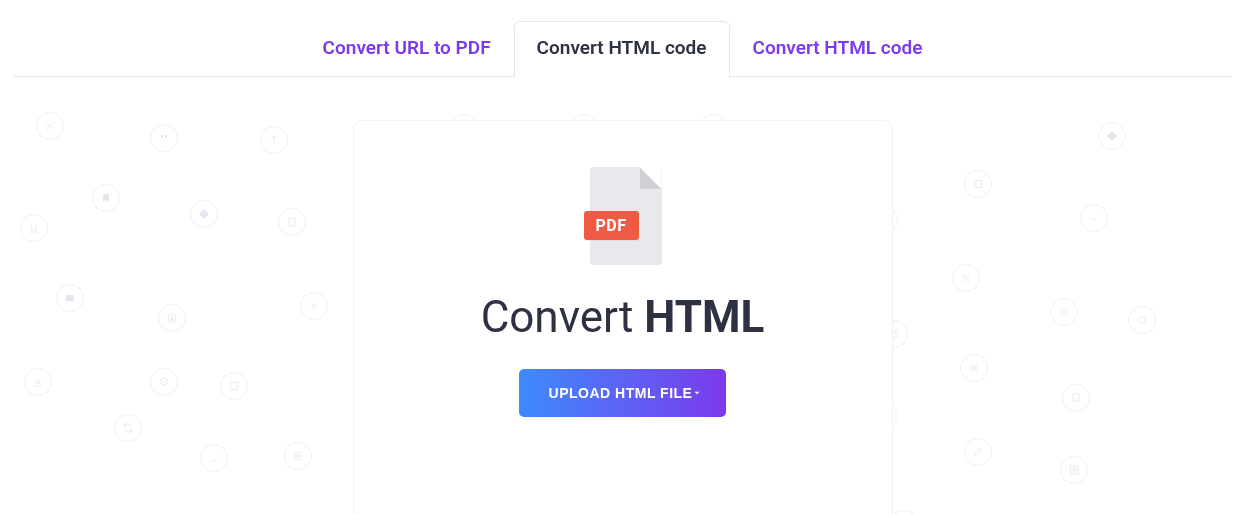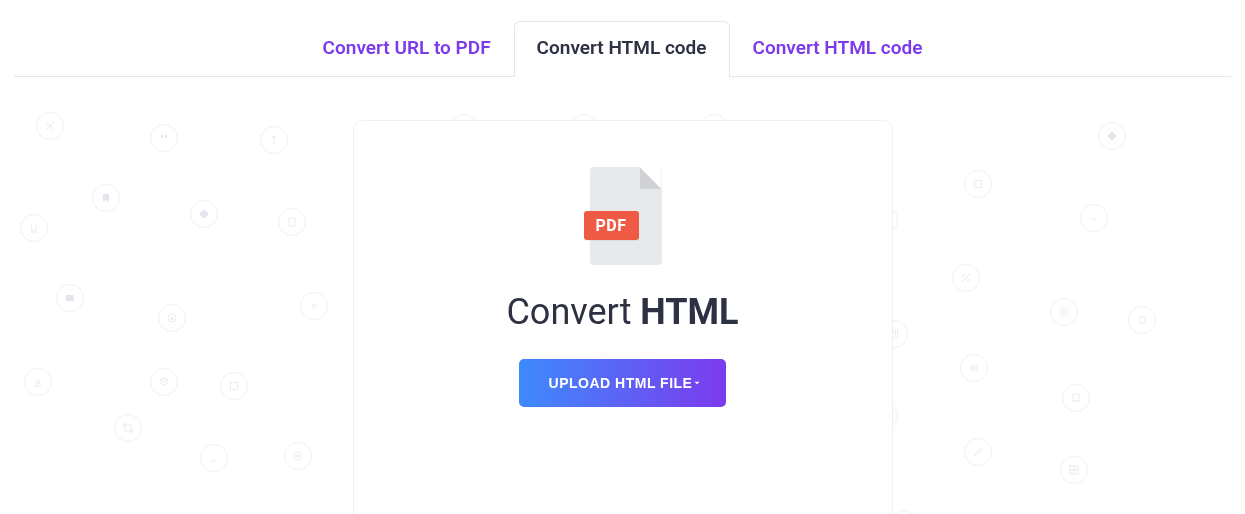--- a/index.html
+++ b/index.html
@@ -127,21 +127,21 @@
     color: #ffffff;
     font-weight: 700;
     font-size: 16px;
     letter-spacing: 0.5px;
     border-radius: 3px;
     box-shadow: 0 1px 0 rgba(0,0,0,0.05);
   }
 
   
   .heading {
-    font-size: 36px;
+    font-size: 44px;
     color: #2d3142;
     font-weight: 400;
     margin-bottom: 26px;
   }
   .heading .bold { font-weight: 700; }
 
   
   .upload-btn {
     display: inline-flex;
     align-items: center;

